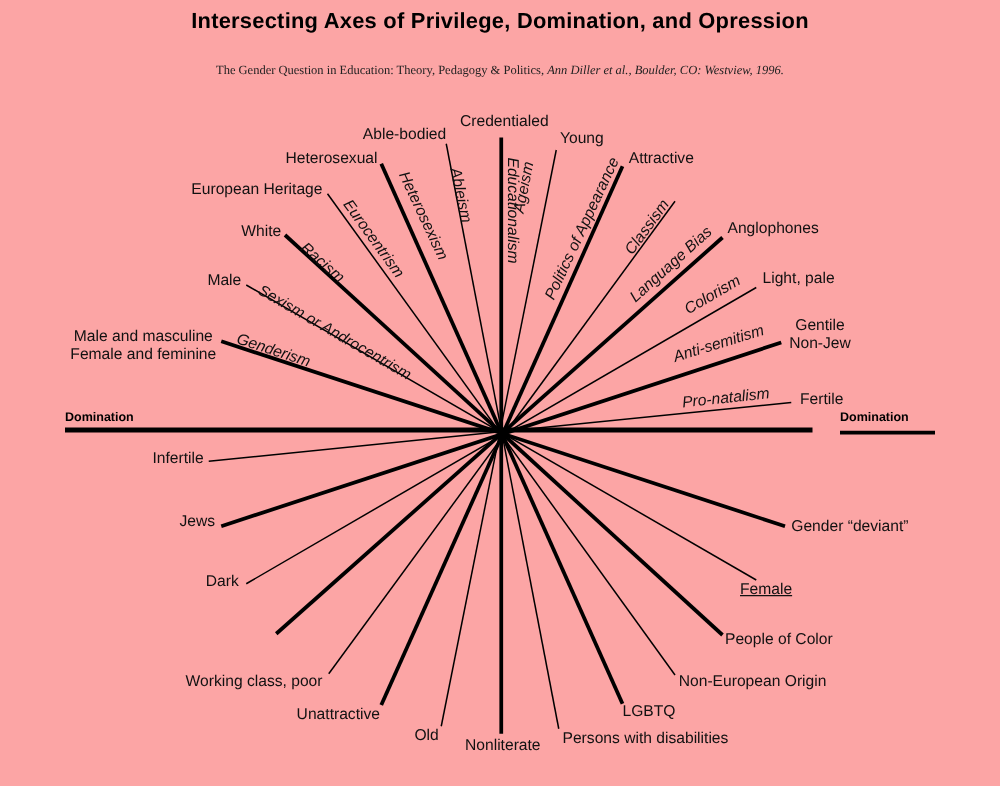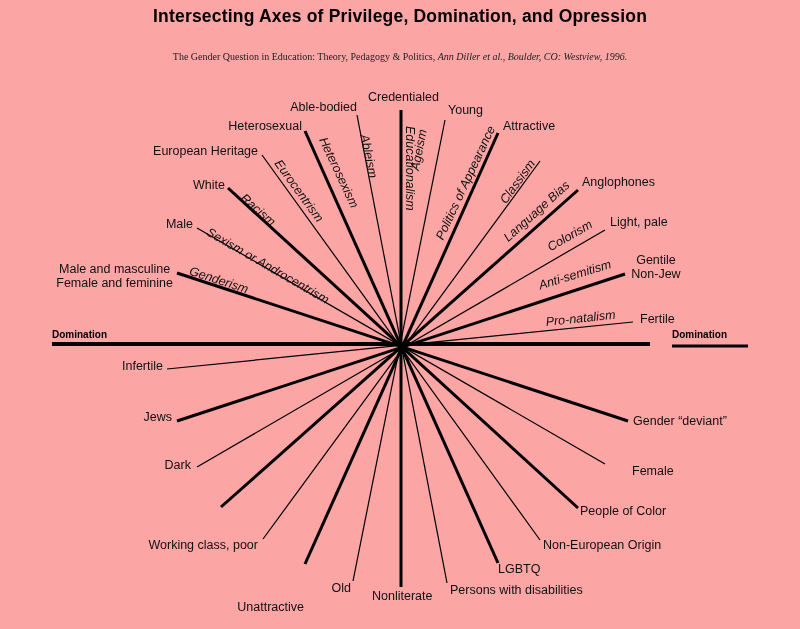--- a/index.html
+++ b/index.html
@@ -91,23 +91,23 @@
   <div class="lbl ctr" style="left:628px;top:254px;width:56px;">
       <div>Gentile</div>
       <div>Non-Jew</div>
     </div>
   <div class="lbl" style="left:640px;top:313px;">Fertile</div>
 
   <div class="lbl ra" style="right:637px;top:360px;">Infertile</div>
   <div class="lbl ra" style="right:628px;top:411px;">Jews</div>
   <div class="lbl ra" style="right:609px;top:459px;">Dark</div>
   <div class="lbl ra" style="right:542px;top:539px;">Working class, poor</div>
-  <div class="lbl ra" style="right:496px;top:565px;margin-top:36px;">Unattractive</div>
+  <div class="lbl ra" style="right:496px;top:565px;">Unattractive</div>
   <div class="lbl ra" style="right:449px;top:582px;">Old</div>
   <div class="lbl" style="left:372px;top:590px;">Nonliterate</div>
   <div class="lbl" style="left:450px;top:584px;">Persons with disabilities</div>
   <div class="lbl" style="left:498px;top:563px;">LGBTQ</div>
   <div class="lbl" style="left:543px;top:539px;">Non-European Origin</div>
   <div class="lbl" style="left:580px;top:505px;">People of Color</div>
-  <div class="lbl" style="left:632px;top:465px;">Female</div>
+  <div class="lbl" style="left:592px;top:465px;text-decoration:underline;">Female</div>
   <div class="lbl" style="left:633px;top:415px;">Gender “deviant”</div>
 
 </div>
 
 </body></html>

